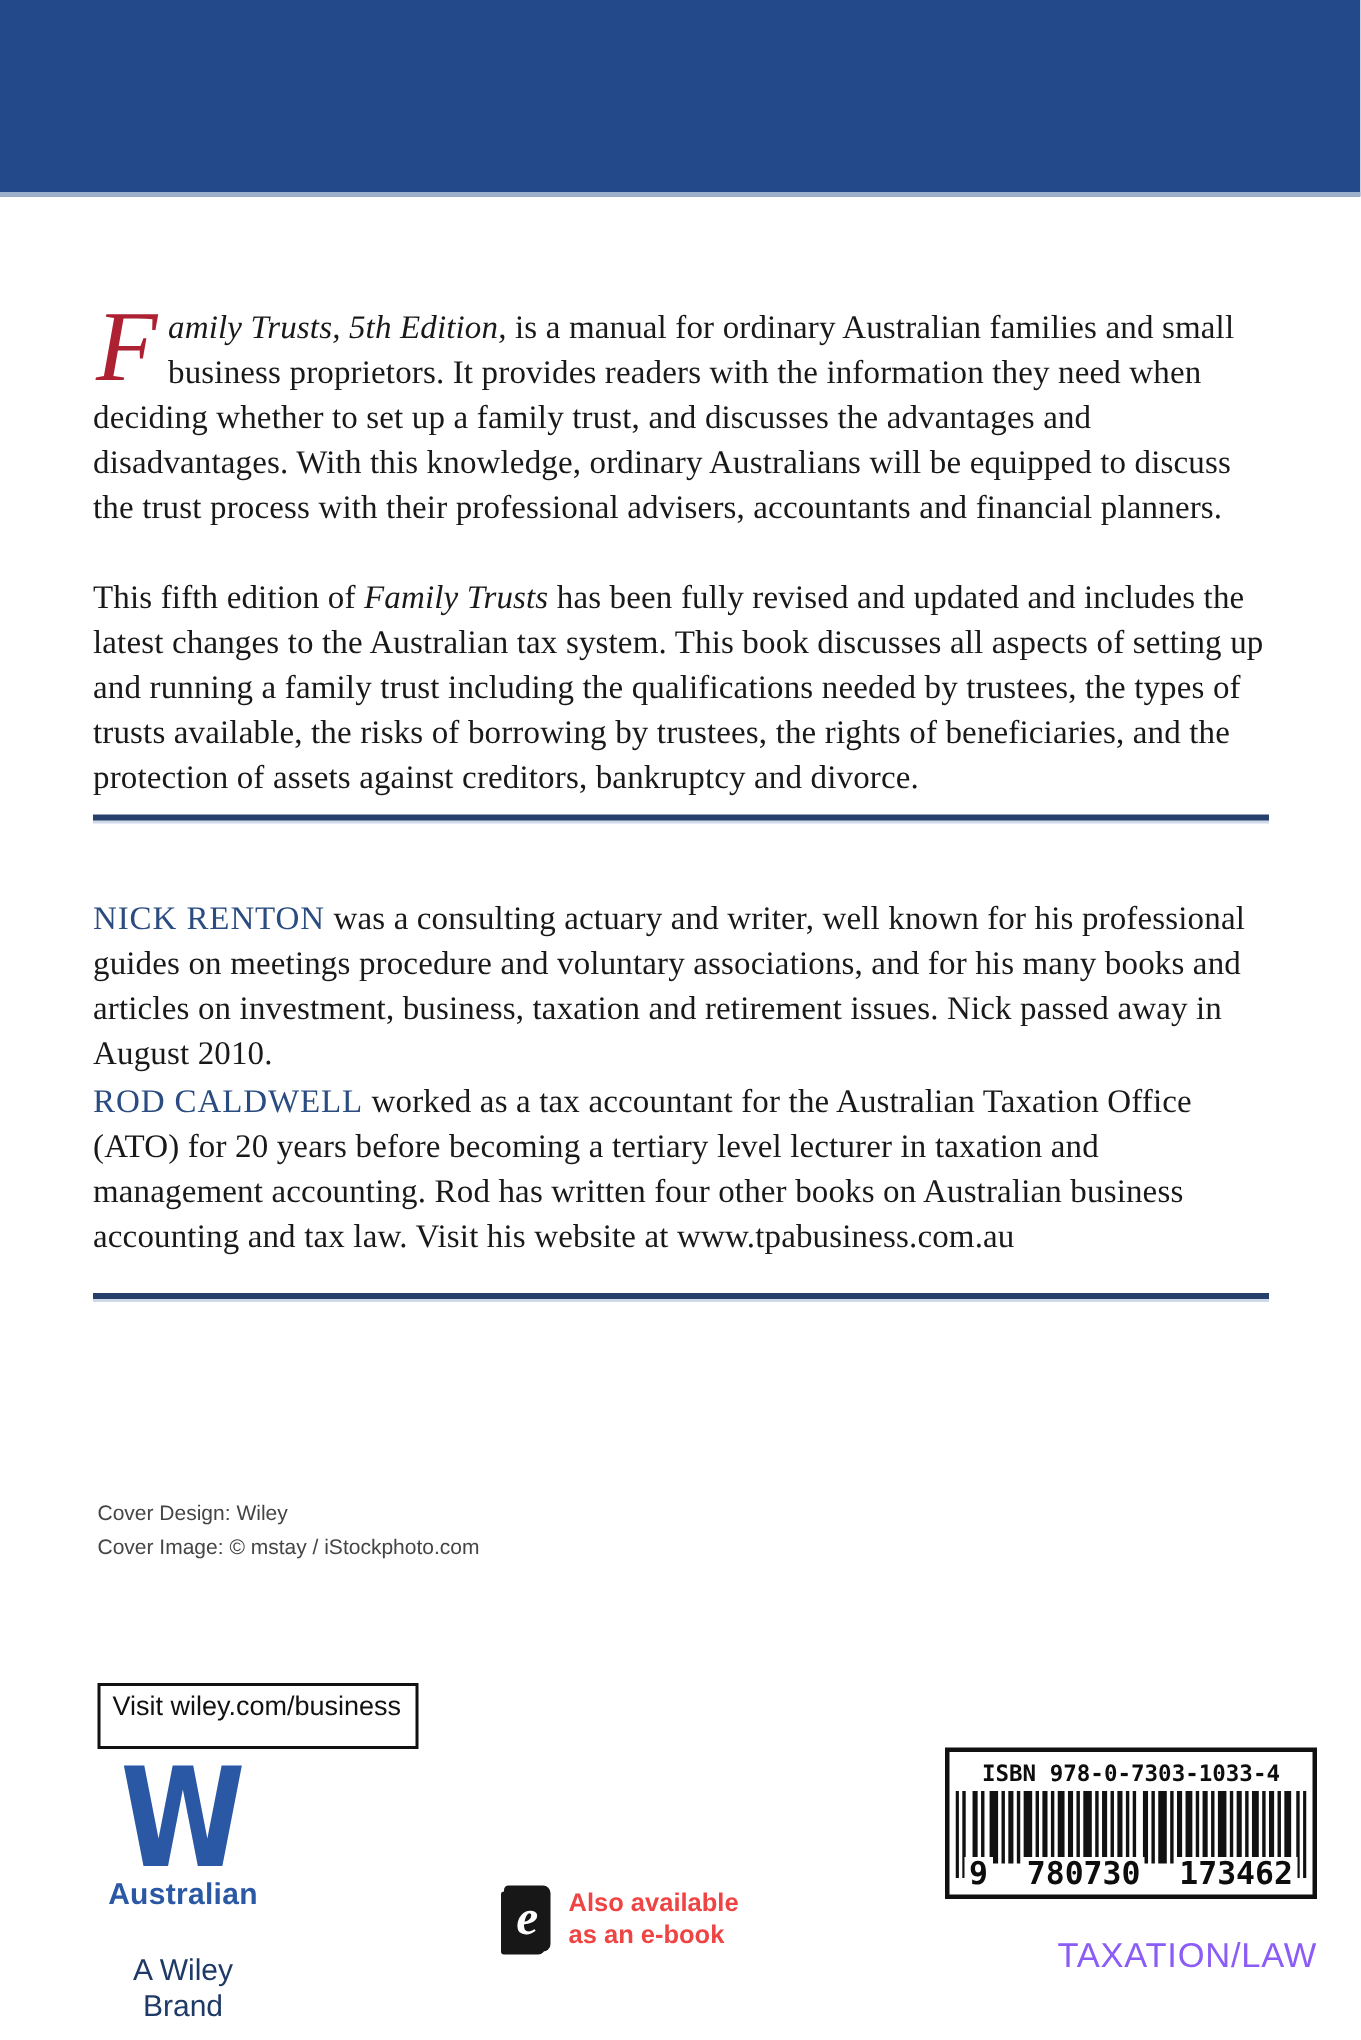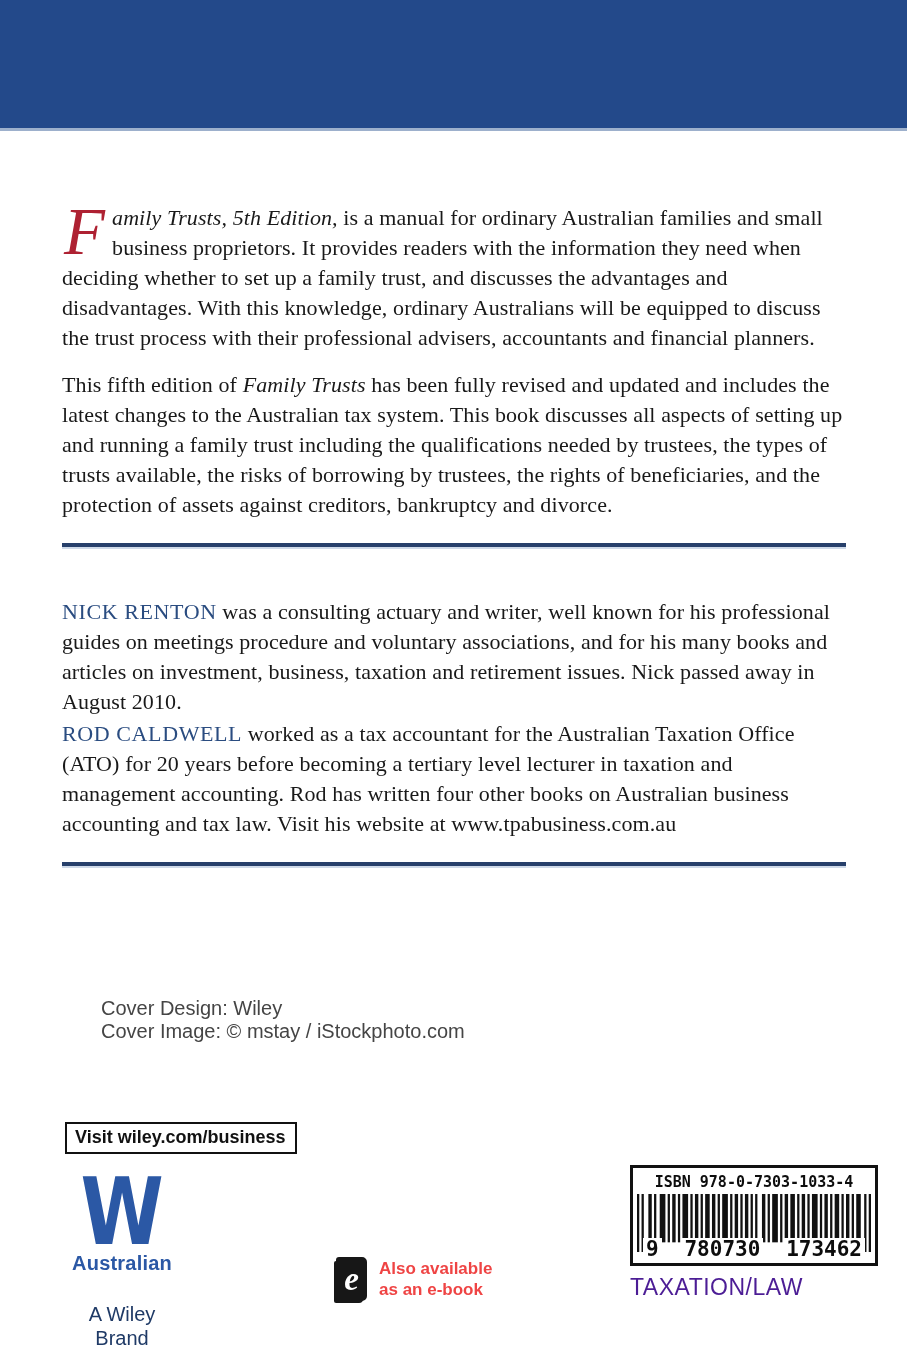--- a/index.html
+++ b/index.html
@@ -20,21 +20,21 @@
     border-bottom:3px solid var(--band-edge);
   }
 
   
   .copy{
     position:absolute;left:62px;width:784px;
     font-size:22px;line-height:30px;color:#191919;
     letter-spacing:.1px;
   }
   .p1{top:181px;}
-  .p2{top:348px;}
+  .p2{top:361px;}
   .bio-nick{top:575px;}
   .bio-rod{top:697px;}
 
   .drop-cap{
     float:left;
     font-style:italic;
     font-size:67px;line-height:52px;
     color:var(--accent-red);
     padding:2px 7px 0 2px;
   }
@@ -50,35 +50,35 @@
     background:var(--rule-color);
     box-shadow:0 2px 0 #cfdae9;
   }
   .rule-1{top:543px;}
   .rule-2{top:862px;}
 
   
   .credits{
     position:absolute;left:65px;top:997px;
     font-family:"Liberation Sans", sans-serif;
-    font-size:20px;line-height:23px;color:#454545;margin-left:36px;
+    font-size:14px;line-height:23px;color:#454545;
   }
 
   
   .newsletter{
     position:absolute;left:65px;top:1073px;
     font-family:"Liberation Sans", sans-serif;
     font-weight:bold;font-size:17px;line-height:22px;color:#141414;
   }
   .visit-box{
     position:absolute;left:65px;top:1122px;
     font-family:"Liberation Sans", sans-serif;
-    font-weight:bold;font-size:18px;color:#111;
+    font-weight:normal;font-size:18px;color:#111;
     border:2px solid #111;
-    padding:3px 10px 4px 8px;
+    padding:3px 10px 16px 8px;
     background:#fff;
     display:inline-block;
   }
 
   
   .brand{
     position:absolute;left:60px;top:1173px;width:124px;
     text-align:center;
     font-family:"Liberation Sans", sans-serif;
   }
@@ -140,24 +140,24 @@
   }
   .bars{display:block;width:100%;height:58px;margin-top:3px;}
   .digits-row{
     position:relative;
     display:flex;justify-content:space-between;
     margin-top:-14px;padding:0 6px;
     font-weight:bold;font-size:21px;line-height:22px;color:#0d0d0d;
   }
   .digits-row span{background:#fff;padding:0 3px;}
   .category-label{
-    display:block;text-align:left;
-    font-family:"Liberation Sans", sans-serif;
-    font-size:23px;letter-spacing:.5px;color:#4c1d95;
-    margin-top:8px;
+    display:block;text-align:right;
+    font-family:"Liberation Sans", sans-serif;
+    font-size:23px;letter-spacing:.5px;color:#8b5cf6;
+    margin-top:24px;
   }
 </style>
 </head>
 <body>
 
 <div class="page">
 
   <div class="top-band"></div>
 
   <p class="copy p1">

